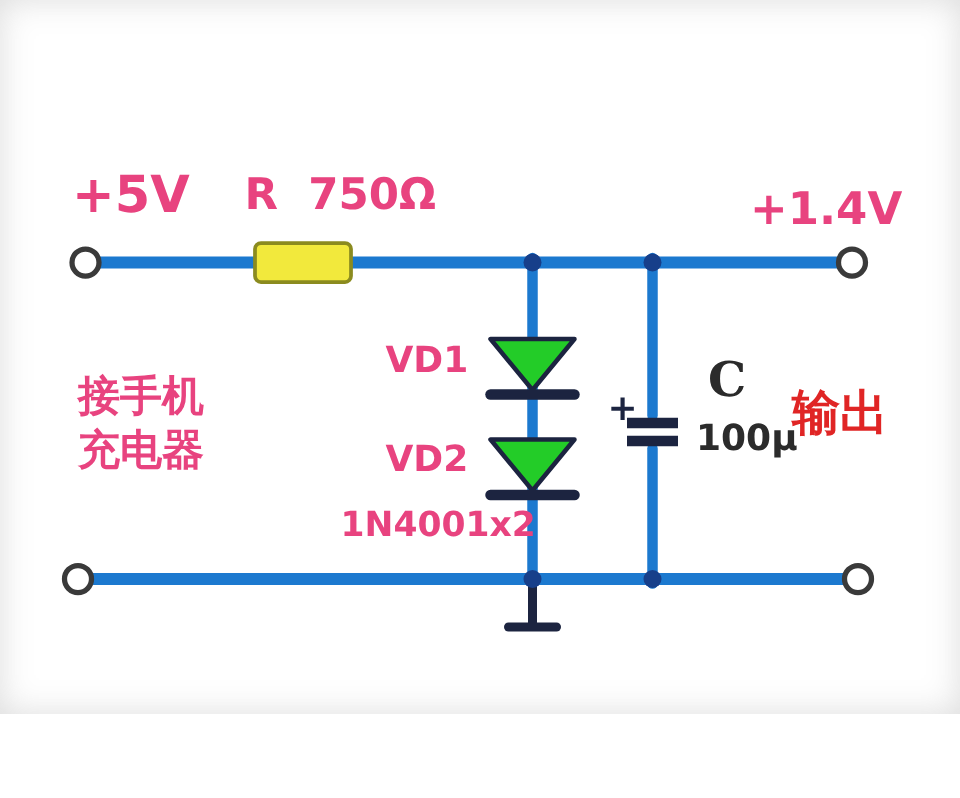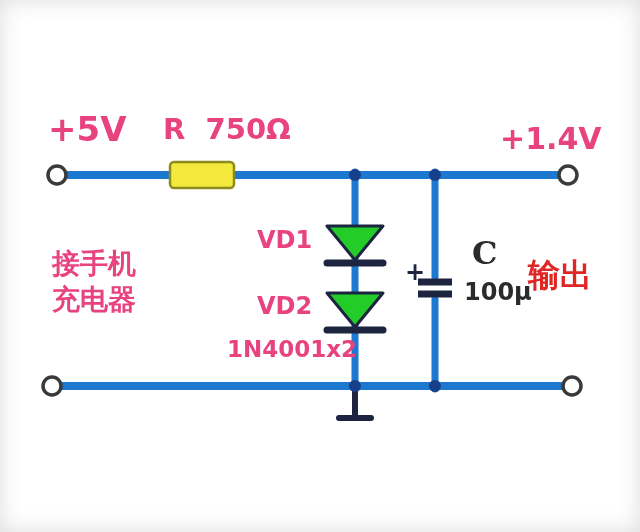--- a/index.html
+++ b/index.html
@@ -1,18 +1,18 @@
 <!DOCTYPE html>
 <html style="--background: #ffffff; --wire: #1c79cf; --junction: #173f8a; --component_dark: #1c2440; --resistor_fill: #f2e93c; --resistor_stroke: #8b8b1f; --diode_fill: #23cc28; --label_pink: #e8437f; --label_red: #e02525; --label_dark: #2b2b2b; --terminal_stroke: #3a3a3a;"><head>
 <meta charset="utf-8">
 <style>
   html,body{margin:0;padding:0;background:#ffffff;}
   .stage{
     position:relative;
-    width:640px;height:532px;
+    width:640px;height:476px;
     background:var(--background,#fff);
     box-shadow:inset 0 0 22px rgba(130,130,130,.28);
     overflow:hidden;
     font-family:"DejaVu Sans",sans-serif;
   }
   svg{display:block;}
 
   .wire{stroke:var(--wire,#1c79cf);stroke-width:8;stroke-linecap:round;fill:none;}
   .wire-thin{stroke:var(--wire,#1c79cf);stroke-width:7;stroke-linecap:round;fill:none;}
   .junction{fill:var(--junction,#173f8a);stroke:none;}

